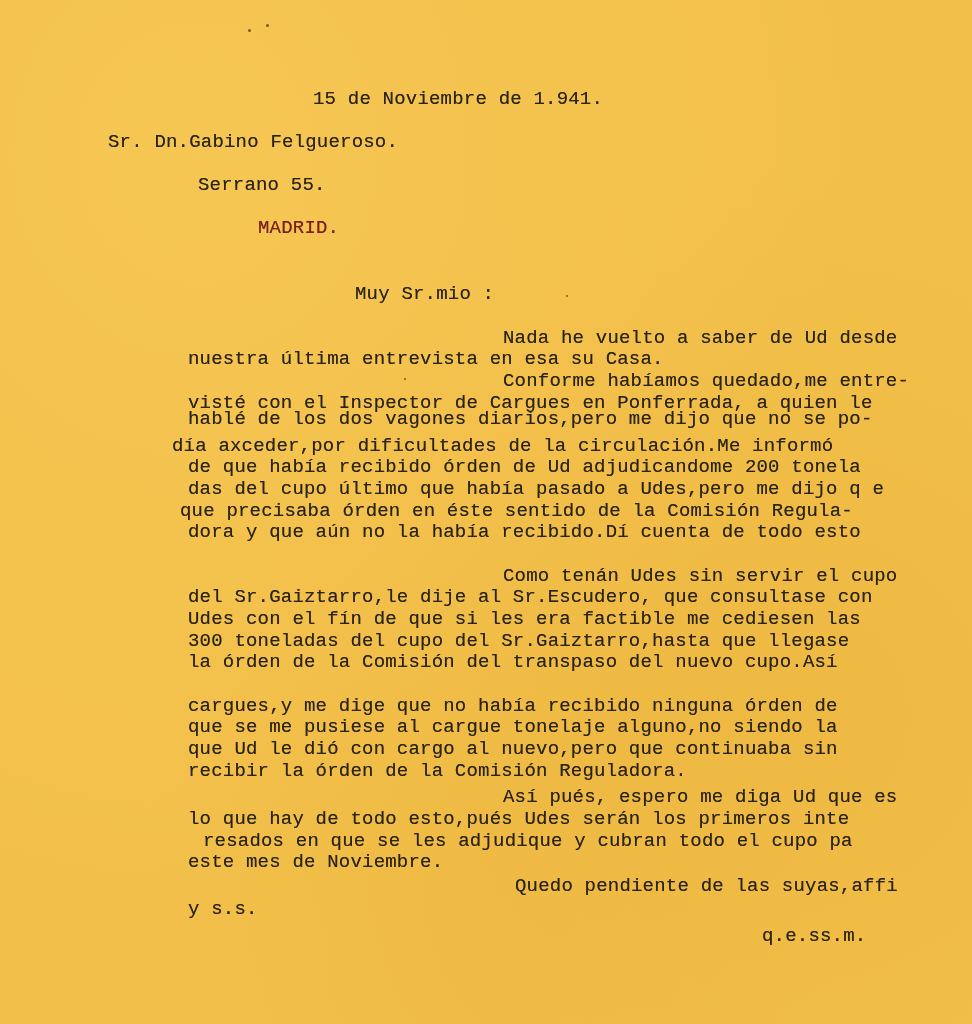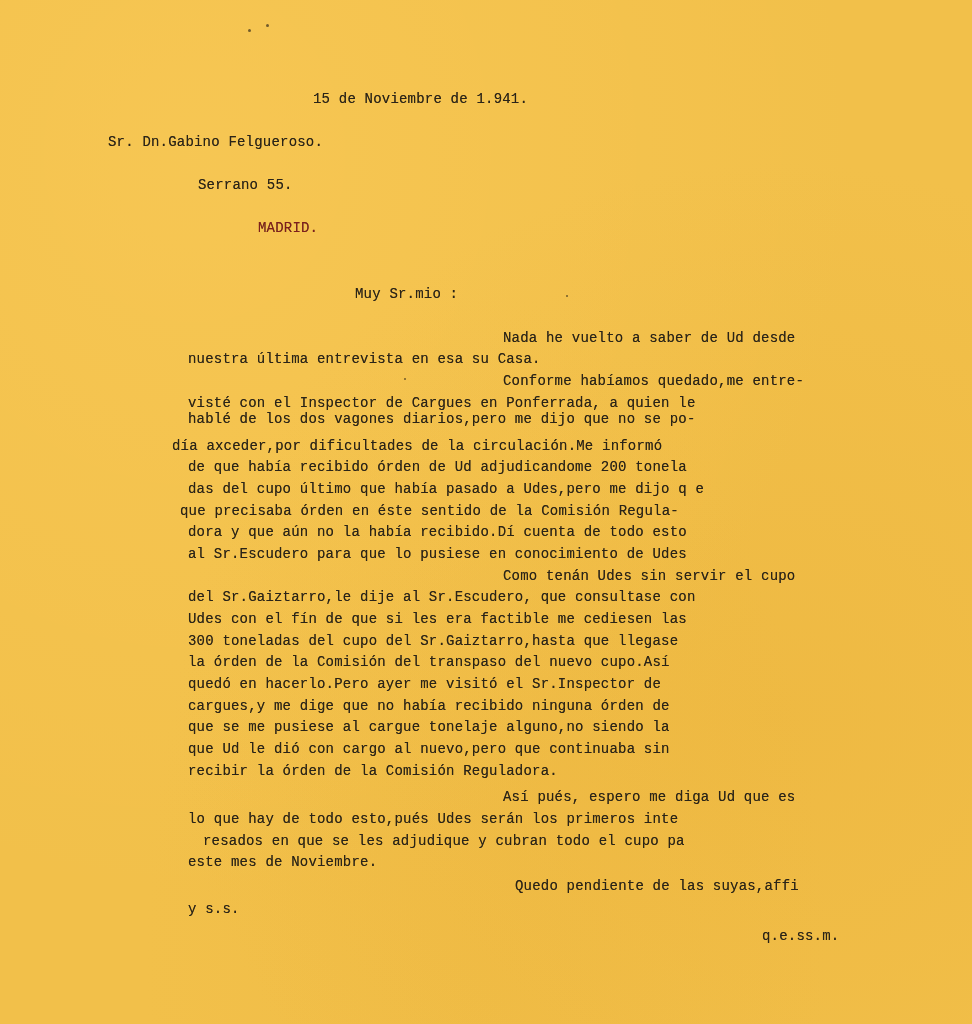--- a/index.html
+++ b/index.html
@@ -19,21 +19,21 @@
     font-family: "Liberation Mono", "DejaVu Sans Mono", monospace;
     color: #2a2418;
   }
   .page {
     position: absolute;
     inset: 0;
   }
   .line {
     position: absolute;
     white-space: pre;
-    font-size: 14px;
+    font-size: 19px;
     letter-spacing: 0.2px;
     line-height: 22px;
     text-shadow: 0 0 0.6px rgba(40,30,20,0.6);
   }
   .faded { color: #7f1d1d; }
   .speck {
     position: absolute;
     width: 3px; height: 3px;
     border-radius: 50%;
     background: #3a2e1a;
@@ -54,27 +54,25 @@
   <div class="line" style="left:503px;top:327px;">Nada he vuelto a saber de Ud desde</div>
   <div class="line" style="left:188px;top:348px;">nuestra última entrevista en esa su Casa.</div>
   <div class="line" style="left:503px;top:370px;">Conforme habíamos quedado,me entre-</div>
   <div class="line" style="left:188px;top:392px;">visté con el Inspector de Cargues en Ponferrada, a quien le</div>
   <div class="line" style="left:188px;top:408px;">hablé de los dos vagones diarios,pero me dijo que no se po-</div>
   <div class="line" style="left:172px;top:435px;">día axceder,por dificultades de la circulación.Me informó</div>
   <div class="line" style="left:188px;top:456px;">de que había recibido órden de Ud adjudicandome 200 tonela</div>
   <div class="line" style="left:188px;top:478px;">das del cupo último que había pasado a Udes,pero me dijo q e</div>
   <div class="line" style="left:180px;top:500px;">que precisaba órden en éste sentido de la Comisión Regula-</div>
   <div class="line" style="left:188px;top:521px;">dora y que aún no la había recibido.Dí cuenta de todo esto</div>
-  <div class="line" style="left:188px;top:543px;">al Sr.Escudero para que lo pusiese en conocimiento de Udes</div>
   <div class="line" style="left:503px;top:565px;">Como tenán Udes sin servir el cupo</div>
   <div class="line" style="left:188px;top:586px;">del Sr.Gaiztarro,le dije al Sr.Escudero, que consultase con</div>
   <div class="line" style="left:188px;top:608px;">Udes con el fín de que si les era factible me cediesen las</div>
   <div class="line" style="left:188px;top:630px;">300 toneladas del cupo del Sr.Gaiztarro,hasta que llegase</div>
   <div class="line" style="left:188px;top:651px;">la órden de la Comisión del transpaso del nuevo cupo.Así</div>
-  <div class="line" style="left:188px;top:673px;">quedó en hacerlo.Pero ayer me visitó el Sr.Inspector de</div>
   <div class="line" style="left:188px;top:695px;">cargues,y me dige que no había recibido ninguna órden de</div>
   <div class="line" style="left:188px;top:716px;">que se me pusiese al cargue tonelaje alguno,no siendo la</div>
   <div class="line" style="left:188px;top:738px;">que Ud le dió con cargo al nuevo,pero que continuaba sin</div>
   <div class="line" style="left:188px;top:760px;">recibir la órden de la Comisión Reguladora.</div>
   <div class="line" style="left:503px;top:786px;">Así pués, espero me diga Ud que es</div>
   <div class="line" style="left:188px;top:808px;">lo que hay de todo esto,pués Udes serán los primeros inte</div>
   <div class="line" style="left:188px;top:830px;margin-left:15px;">resados en que se les adjudique y cubran todo el cupo pa</div>
   <div class="line" style="left:188px;top:851px;">este mes de Noviembre.</div>
   <div class="line" style="left:503px;top:875px;margin-left:12px;">Quedo pendiente de las suyas,affi</div>
   <div class="line" style="left:188px;top:898px;">y s.s.</div>

